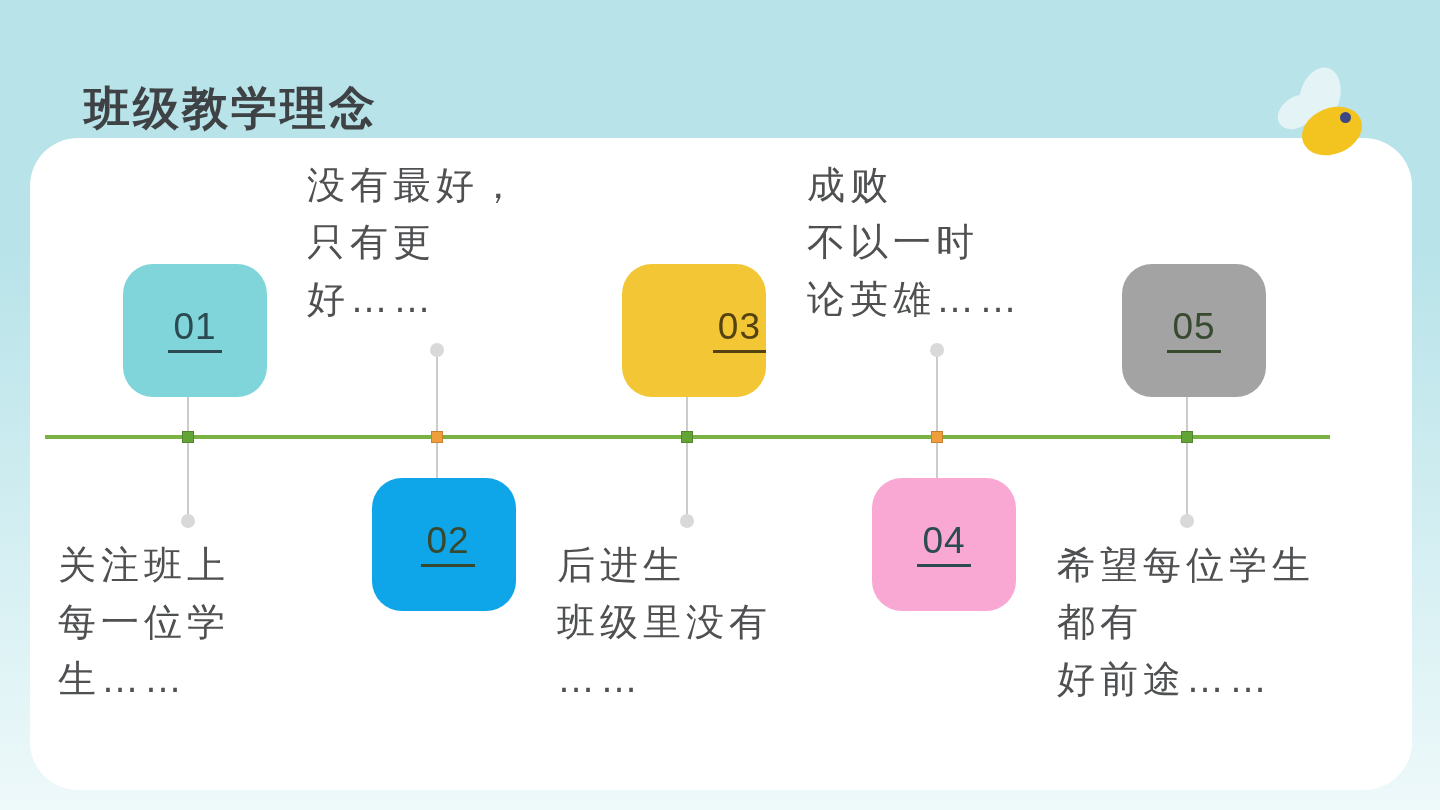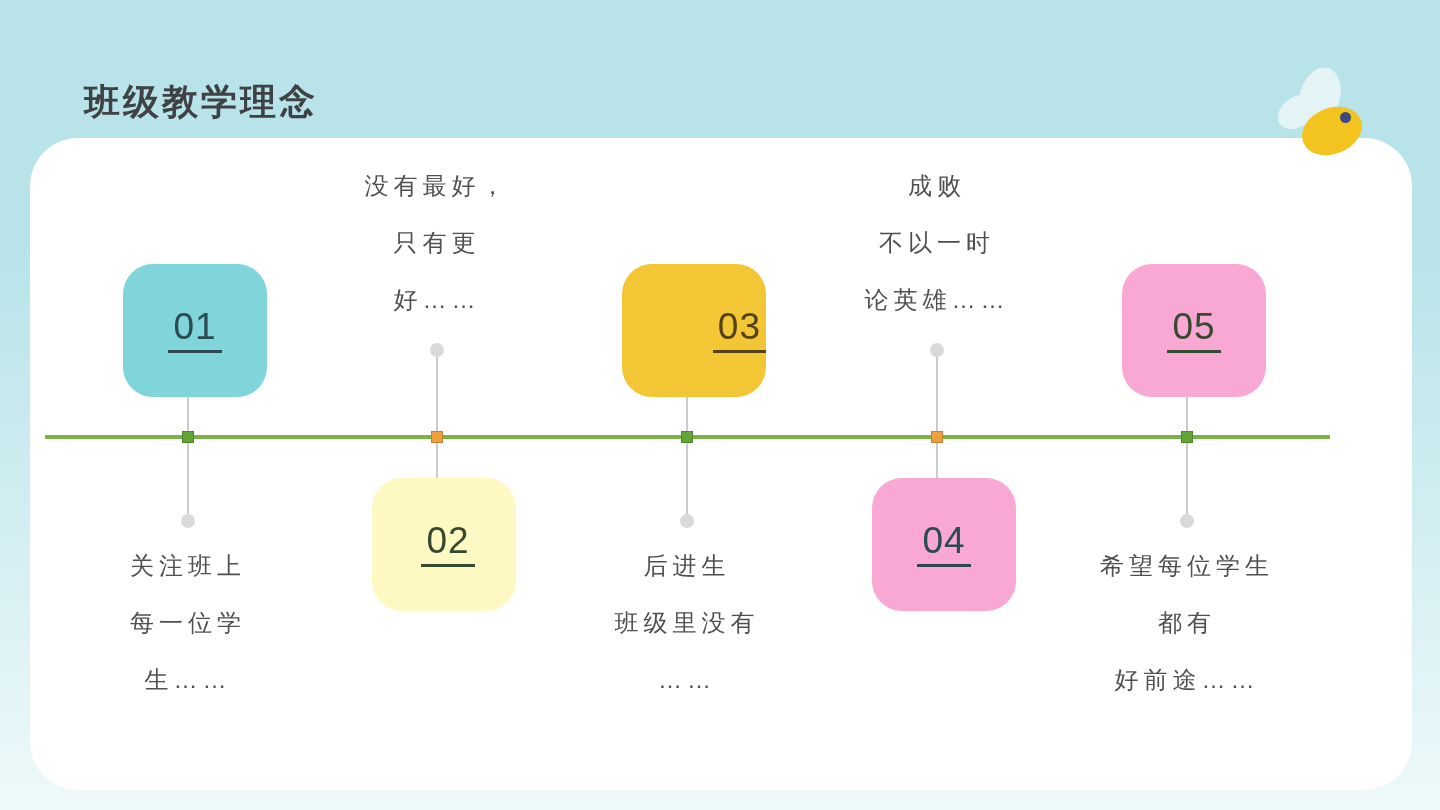--- a/index.html
+++ b/index.html
@@ -16,21 +16,21 @@
     --bee_wing:#e4f3f6;
   }
   *{margin:0;padding:0;box-sizing:border-box;}
   body{font-family:"Liberation Sans","DejaVu Sans",sans-serif;}
   .stage{
     position:relative;width:1440px;height:810px;overflow:hidden;
     background:linear-gradient(180deg,var(--background_top) 0%,var(--background_top) 30%,var(--background_bottom) 100%);
   }
   .slide-title{
     position:absolute;left:84px;top:78px;
-    font-size:36px;font-weight:600;letter-spacing:3px;color:var(--title_color);
+    font-size:46px;font-weight:600;letter-spacing:3px;color:var(--title_color);
   }
   .card{
     position:absolute;left:30px;top:138px;width:1382px;height:652px;
     background:var(--card);border-radius:48px;
   }
   .timeline-line{
     position:absolute;left:15px;top:297px;width:1285px;height:4px;
     background:var(--timeline);
   }
   .item{position:absolute;top:0;width:260px;height:652px;}
@@ -48,22 +48,22 @@
   .connector.conn-b{top:259px;height:124px;}
   .connector.conn-a{top:212px;height:128px;}
   .dot{position:absolute;left:123px;width:14px;height:14px;border-radius:50%;background:var(--dot);}
   .dot.dot-b{top:376px;}
   .dot.dot-a{top:205px;}
   .tick{
     position:absolute;left:124px;top:293px;width:12px;height:12px;
     border:1px solid rgba(0,0,0,0.18);
   }
   .caption{
-    position:absolute;left:0;width:260px;text-align:center;
-    font-size:24px;line-height:57px;letter-spacing:5px;color:var(--text);
+    position:absolute;left:0;width:260px;text-align:left;
+    font-size:38px;line-height:57px;letter-spacing:5px;color:var(--text);
   }
   .caption.cap-b{top:399px;}
   .caption.cap-a{top:19px;}
   
   .bee{position:absolute;left:1270px;top:60px;width:160px;height:110px;}
   .bee .wing-big{
     position:absolute;left:30px;top:7px;width:40px;height:58px;border-radius:50%;
     background:var(--bee_wing);transform:rotate(16deg);
   }
   .bee .wing-small{
@@ -98,21 +98,21 @@
       <div class="dot dot-b"></div>
       <div class="tick" style="background-color: rgb(99, 164, 54);"></div>
       <div class="caption cap-b">
         <div>关注班上</div>
         <div>每一位学</div>
         <div>生……</div>
       </div>
     </div>
 
     <div class="item" style="left:277px">
-      <div class="box pos-a" style="background-color: #fef9c3; padding-left: 8px;">
+      <div class="box pos-a" style="background-color: #0ea5e9; padding-left: 8px;">
         <span class="num" style="color: rgb(55, 73, 46); border-bottom-color: rgb(55, 73, 46);">02</span>
       </div>
       <div class="connector conn-a"></div>
       <div class="dot dot-a"></div>
       <div class="tick" style="background-color: rgb(240, 157, 60);"></div>
       <div class="caption cap-a">
         <div>没有最好，</div>
         <div>只有更</div>
         <div>好……</div>
       </div>
@@ -140,21 +140,21 @@
       <div class="dot dot-a"></div>
       <div class="tick" style="background-color: rgb(240, 157, 60);"></div>
       <div class="caption cap-a">
         <div>成败</div>
         <div>不以一时</div>
         <div>论英雄……</div>
       </div>
     </div>
 
     <div class="item" style="left:1027px">
-      <div class="box pos-b" style="background-color: #f9a8d4;">
+      <div class="box pos-b" style="background-color: #a3a3a3;">
         <span class="num" style="color: rgb(55, 73, 46); border-bottom-color: rgb(55, 73, 46);">05</span>
       </div>
       <div class="connector conn-b"></div>
       <div class="dot dot-b"></div>
       <div class="tick" style="background-color: rgb(99, 164, 54);"></div>
       <div class="caption cap-b">
         <div>希望每位学生</div>
         <div>都有</div>
         <div>好前途……</div>
       </div>

